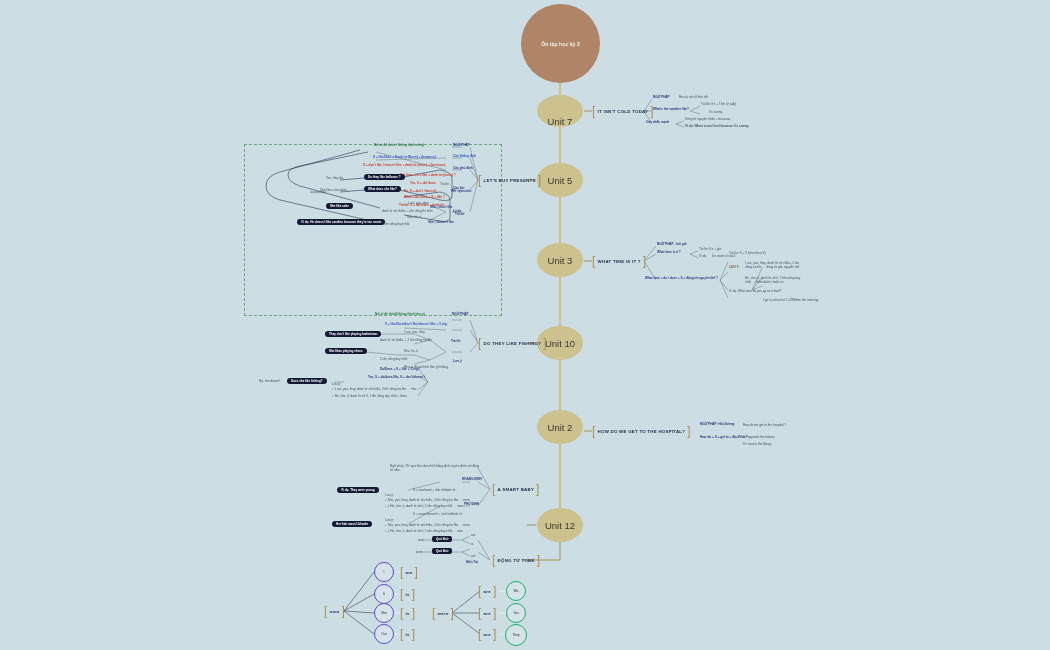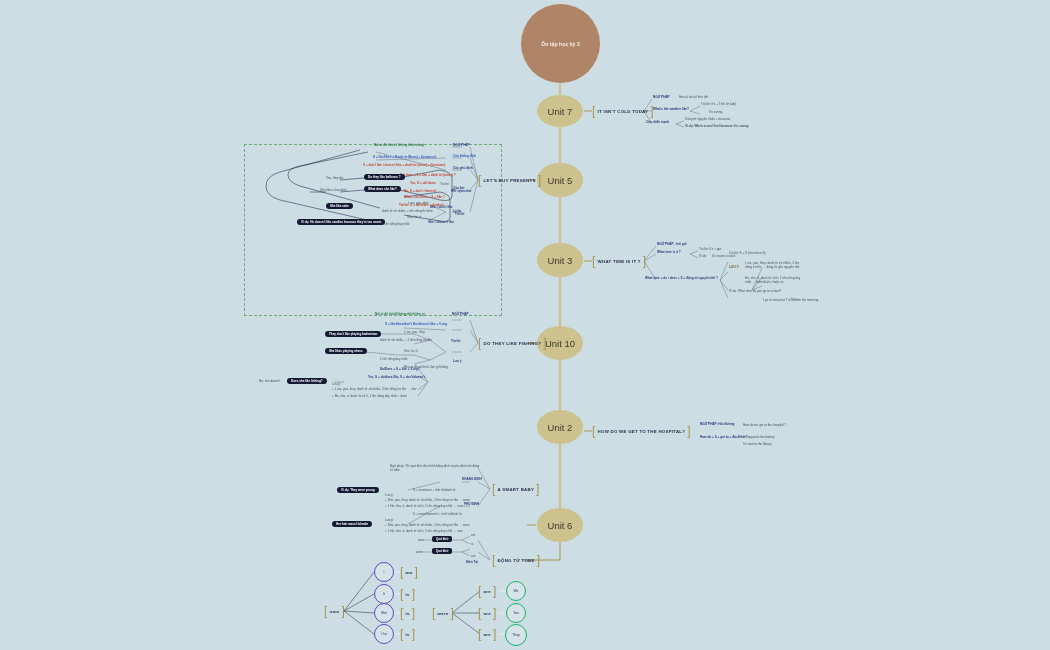--- a/index.html
+++ b/index.html
@@ -219,37 +219,37 @@
       <path d="M498 591 L508 591"></path>
       <path d="M498 613 L508 613"></path>
       <path d="M498 634 L508 634"></path>
     </g>
   </svg>
 
   <div class="root-node" style="left:521px;top:4px;width:79px;height:79px;font-size:5.2px;">
     <span>Ôn tập học kỳ 2</span>
   </div>
 
-  <div class="unit-node" style="left:537px;top:95px;width:46px;height:32px;">
+  <div class="unit-node" style="left:537px;top:95px;width:46px;height:32px;align-items:flex-end;">
     <span>Unit 7</span>
   </div>
   <div class="unit-node" style="left:537px;top:163px;width:46px;height:34px;">
     <span>Unit 5</span>
   </div>
   <div class="unit-node" style="left:537px;top:243px;width:46px;height:34px;">
     <span>Unit 3</span>
   </div>
   <div class="unit-node" style="left:537px;top:326px;width:46px;height:34px;text-align:center;">
     <span>Unit 10</span>
   </div>
   <div class="unit-node" style="left:537px;top:410px;width:46px;height:34px;">
     <span>Unit 2</span>
   </div>
   <div class="unit-node" style="left:537px;top:508px;width:46px;height:34px;">
-    <span>Unit 6</span>
+    <span>Unit 12</span>
   </div>
 
   <div class="bracket" style="left:592px;top:105px;">
     <span class="bk">[</span>
     <span class="btxt">IT ISN'T COLD TODAY</span>
     <span class="bk">]</span>
   </div>
   <div class="lbl b navy" style="left:653px;top:96px;">NGỮ PHÁP</div>
   <div class="lbl grey" style="left:679px;top:96px;">Hỏi và nói về thời tiết</div>
   <div class="lbl b navy" style="left:653px;top:108px;">What's the weather like?</div>

